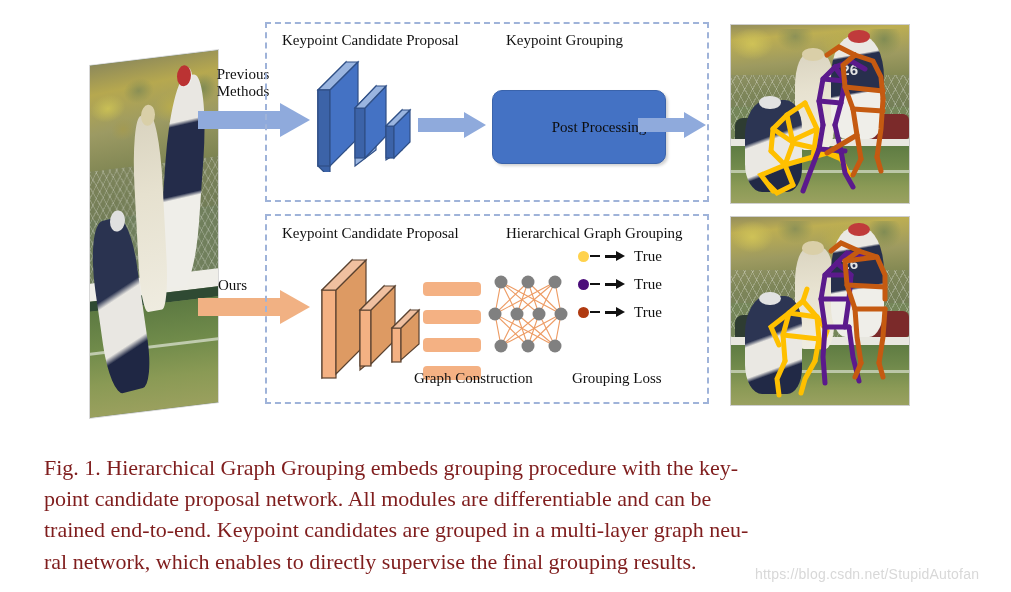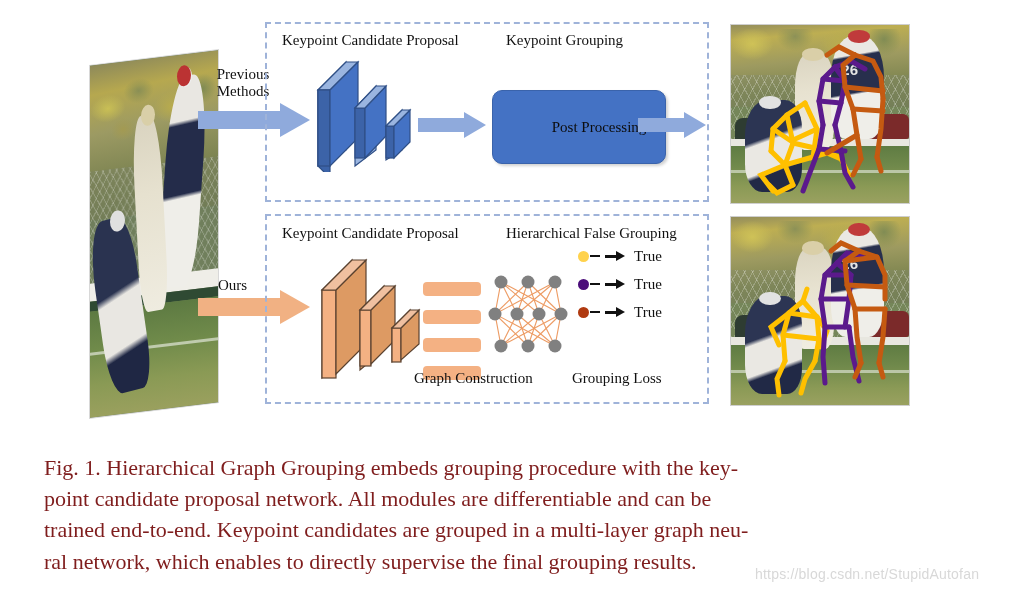--- a/index.html
+++ b/index.html
@@ -226,21 +226,21 @@
   <div class="ppbox">Post Processing</div>
 
   <div class="midarrow arrow-m2">
     <div class="shaft"></div>
     <div class="head"></div>
   </div>
 
   <div class="panel panel-bot"></div>
 
   <div class="plabel" style="left:282px;top:225px;">Keypoint Candidate Proposal</div>
-  <div class="plabel" style="left:506px;top:225px;">Hierarchical False Grouping</div>
+  <div class="plabel" style="left:506px;top:225px;">Hierarchical Graph Grouping</div>
 
   <div class="cnn" style="left:312px;top:252px;width:112px;height:130px;">
     <svg width="112" height="130" viewBox="0 0 112 130">
       <polygon points="10,38 40,8 40,100 10,126" fill="#d89a6a" stroke="#5a4230" stroke-width="1.2"></polygon>
       <rect x="10" y="38" width="14" height="88" fill="#f4b183" stroke="#5a4230" stroke-width="1.2"></rect>
       <polygon points="24,38 54,8 54,92 24,122" fill="#dd9a63" stroke="#5a4230" stroke-width="1.2"></polygon>
       <polygon points="40,8 54,8 24,38 10,38" fill="#f0c0a0" stroke="#5a4230" stroke-width="1.2"></polygon>
 
       <polygon points="48,58 72,34 72,98 48,118" fill="#d89a6a" stroke="#5a4230" stroke-width="1.2"></polygon>
       <rect x="48" y="58" width="11" height="56" fill="#f4b183" stroke="#5a4230" stroke-width="1.2"></rect>

